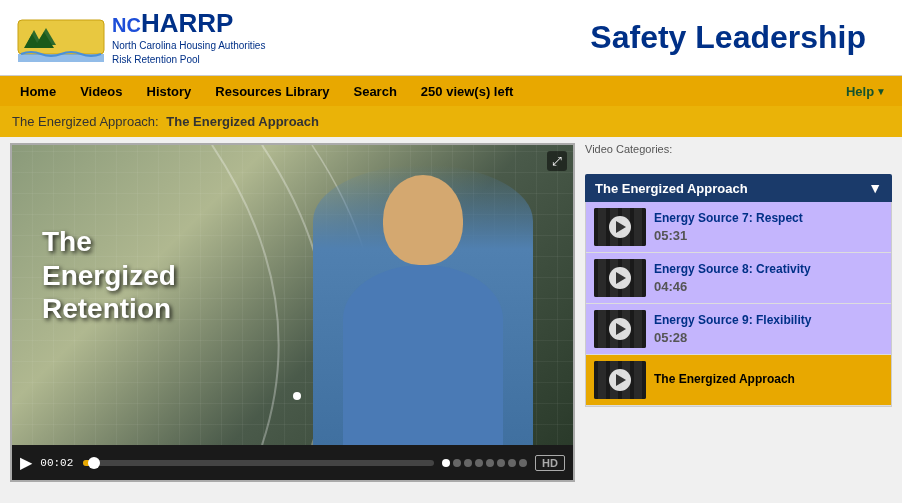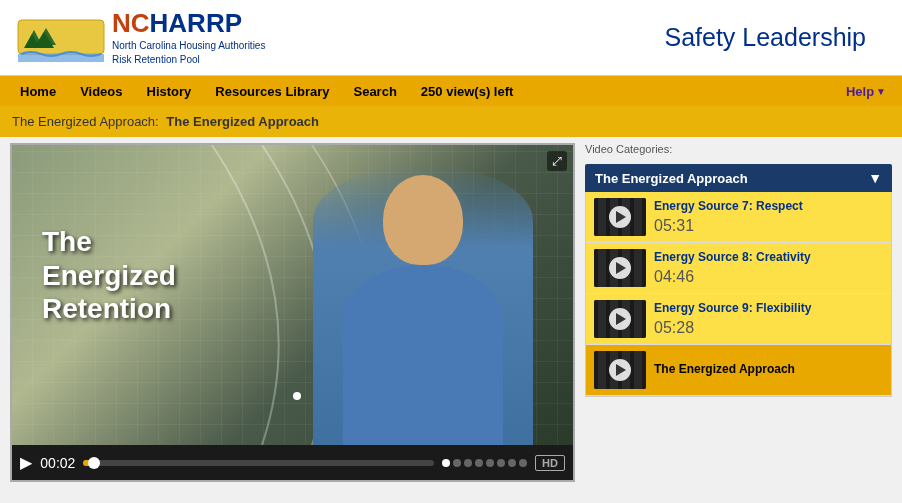--- a/index.html
+++ b/index.html
@@ -2,28 +2,28 @@
 <html><head>
   <meta charset="utf-8">
   <style>
     * { margin: 0; padding: 0; box-sizing: border-box; }
     body { font-family: Arial, sans-serif; background: #f0f0f0; width: 902px; min-height: 503px; overflow: hidden; }
 
     
     #header { background: white; display: flex; align-items: center; justify-content: space-between; padding: 8px 16px; border-bottom: 1px solid #ccc; }
     #logo-nc { color: #c8102e; font-size: 28px; font-weight: bold; display: inline; }
     #logo-harrp { color: #003087; font-size: 28px; font-weight: bold; display: inline; }
-    #page-title { color: #003087; font-size: 25px; font-weight: normal; padding-right: 20px; }
+    #page-title { color: #003087; font-size: 32px; font-weight: bold; padding-right: 20px; }
 
     
     #navbar { background: #e8a800; display: flex; align-items: center; padding: 0 8px; height: 30px; }
     #navbar a, .nav-item { color: #000; text-decoration: none; font-size: 13px; font-weight: bold; padding: 0 12px; height: 30px; display: flex; align-items: center; cursor: pointer; }
     #navbar .spacer { flex: 1; }
     #views-left { color: #000; font-size: 13px; font-weight: bold; padding: 0 12px; }
-    #help-item { color: #4c1d95; font-size: 13px; font-weight: bold; padding: 0 8px; cursor: pointer; display: flex; align-items: center; gap: 2px; }
+    #help-item { color: #14532d; font-size: 13px; font-weight: bold; padding: 0 8px; cursor: pointer; display: flex; align-items: center; gap: 2px; }
 
     
     #breadcrumb { padding: 8px 12px; font-size: 13px; color: #333; background: #eab308; }
     #breadcrumb .bold { font-weight: bold; }
 
     
     #main-content { display: flex; gap: 10px; padding: 6px 10px; background: #f0f0f0; }
 
     
     #video-player-container { flex: 0 0 565px; background: #000; position: relative; border: 2px solid #aaa; }
@@ -32,47 +32,47 @@
     #video-text-overlay { position: absolute; left: 30px; top: 80px; color: white; font-size: 28px; font-weight: bold; text-shadow: 2px 2px 4px rgba(0,0,0,0.8); line-height: 1.2; }
     #video-person { position: absolute; right: 40px; bottom: 0; width: 220px; height: 280px; background: linear-gradient(180deg, transparent 0%, #5080b0 30%, #4070a0 100%); border-radius: 50% 50% 0 0 / 20% 20% 0 0; }
     #person-head { position: absolute; top: 10px; left: 50%; transform: translateX(-50%); width: 80px; height: 90px; background: #d4a870; border-radius: 50% 50% 45% 45%; }
     #person-body { position: absolute; bottom: 0; left: 50%; transform: translateX(-50%); width: 160px; height: 180px; background: #4a7ab5; border-radius: 50% 50% 0 0 / 30% 30% 0 0; }
     #expand-icon { position: absolute; top: 6px; right: 6px; color: white; background: rgba(0,0,0,0.5); border-radius: 3px; width: 20px; height: 20px; display: flex; align-items: center; justify-content: center; font-size: 12px; cursor: pointer; }
     #progress-dot { position: absolute; bottom: 45px; left: 50%; width: 8px; height: 8px; background: white; border-radius: 50%; }
 
     
     #video-controls { background: #1a1a1a; height: 35px; display: flex; align-items: center; padding: 0 8px; gap: 8px; }
     #play-btn { color: white; font-size: 16px; cursor: pointer; }
-    #time-display { color: white; font-size: 14px; min-width: 35px; }
+    #time-display { color: white; font-size: 11px; min-width: 35px; font-family: Liberation Mono, monospace; }
     #progress-bar-container { flex: 1; height: 6px; background: #444; border-radius: 3px; position: relative; cursor: pointer; }
     #progress-bar-fill { height: 100%; width: 3%; background: #e8a800; border-radius: 3px; }
     #progress-handle { position: absolute; left: 3%; top: -3px; width: 12px; height: 12px; background: white; border-radius: 50%; transform: translateX(-50%); }
     #dots-row { display: flex; gap: 3px; }
     .dot { width: 8px; height: 8px; background: #666; border-radius: 50%; }
     .dot.active { background: white; }
     #hd-badge { color: #aaa; font-size: 11px; font-weight: bold; border: 1px solid #aaa; padding: 1px 6px; border-radius: 2px; }
 
     
     #sidebar { flex: 1; min-width: 290px; }
-    #video-categories-label { font-size: 11px; color: #555; margin-bottom: 9px; }
+    #video-categories-label { font-size: 11px; color: #555; margin-bottom: 19px; }
     #category-dropdown { background: #1a3a6a; color: white; display: flex; align-items: center; justify-content: space-between; padding: 6px 10px; font-size: 13px; font-weight: bold; cursor: pointer; border-radius: 2px 2px 0 0; }
     #category-arrow { color: white; font-size: 14px; }
     #video-list { border: 1px solid #ccc; border-top: none; background: white; max-height: 320px; overflow-y: auto; }
 
     
-    .video-item { display: flex; align-items: center; gap: 8px; padding: 6px 8px; border-bottom: 1px solid #ddd; cursor: pointer; background: #fde047; }
+    .video-item { display: flex; align-items: center; gap: 8px; padding: 6px 8px; border-bottom: 1px solid #ddd; cursor: pointer; background: #c4b5fd; }
     .video-item.active { background: #e8a800; }
     .video-thumb { width: 52px; height: 38px; background: #2a2a2a; border-radius: 2px; flex-shrink: 0; position: relative; display: flex; align-items: center; justify-content: center; overflow: hidden; }
     .film-strip { position: absolute; top: 0; left: 0; width: 100%; height: 100%; background: repeating-linear-gradient(90deg, #1a1a1a 0px, #1a1a1a 4px, #2a2a2a 4px, #2a2a2a 12px); }
     .play-circle { position: relative; z-index: 2; width: 22px; height: 22px; background: rgba(255,255,255,0.85); border-radius: 50%; display: flex; align-items: center; justify-content: center; }
     .play-triangle { width: 0; height: 0; border-top: 6px solid transparent; border-bottom: 6px solid transparent; border-left: 10px solid #333; margin-left: 2px; }
     .video-info { flex: 1; }
     .video-title { font-size: 12px; font-weight: bold; color: #003087; line-height: 1.3; }
     .video-item.active .video-title { color: #000; }
-    .video-duration { font-size: 16px; color: #555; margin-top: 2px; }
+    .video-duration { font-size: 13px; color: #555; margin-top: 2px; font-weight: bold; }
     .video-item.active .video-duration { color: #333; }
 
     
     #video-list::-webkit-scrollbar { width: 10px; }
     #video-list::-webkit-scrollbar-track { background: #e0e0e0; }
     #video-list::-webkit-scrollbar-thumb { background: #999; border-radius: 5px; }
 
     
     .logo-wrapper { display: flex; align-items: center; gap: 6px; }
     .nc-map { width: 90px; height: 55px; }
@@ -90,21 +90,21 @@
       <polygon points="20,35 30,18 40,35" fill="#2d6a2d"></polygon>
       <polygon points="8,38 16,24 24,38" fill="#1a5a1a"></polygon>
       <polygon points="18,38 28,22 38,38" fill="#1a5a1a"></polygon>
 
       <path d="M5 44 Q15 40 25 44 Q35 48 45 44 Q55 40 65 44 Q75 48 85 44" stroke="#4a90d9" stroke-width="2" fill="none"></path>
 
       <rect x="2" y="44" width="86" height="8" rx="0" fill="#4a90d9" opacity="0.6"></rect>
     </svg>
     <div>
       <div>
-        <span id="logo-nc" style="color:#c2410c;font-size:26px;font-weight:bold;">NC</span><span id="logo-harrp" style="color:#003087;font-size:26px;font-weight:bold;">HARRP</span>
+        <span id="logo-nc" style="color:#1d4ed8;font-size:20px;font-weight:bold;">NC</span><span id="logo-harrp" style="color:#003087;font-size:26px;font-weight:bold;">HARRP</span>
       </div>
       <div style="color:#003087;font-size:10px;line-height:1.4;">
         <div>North Carolina Housing Authorities</div>
         <div>Risk Retention Pool</div>
       </div>
     </div>
   </div>
   <div id="page-title">Safety Leadership</div>
 </div>
 

